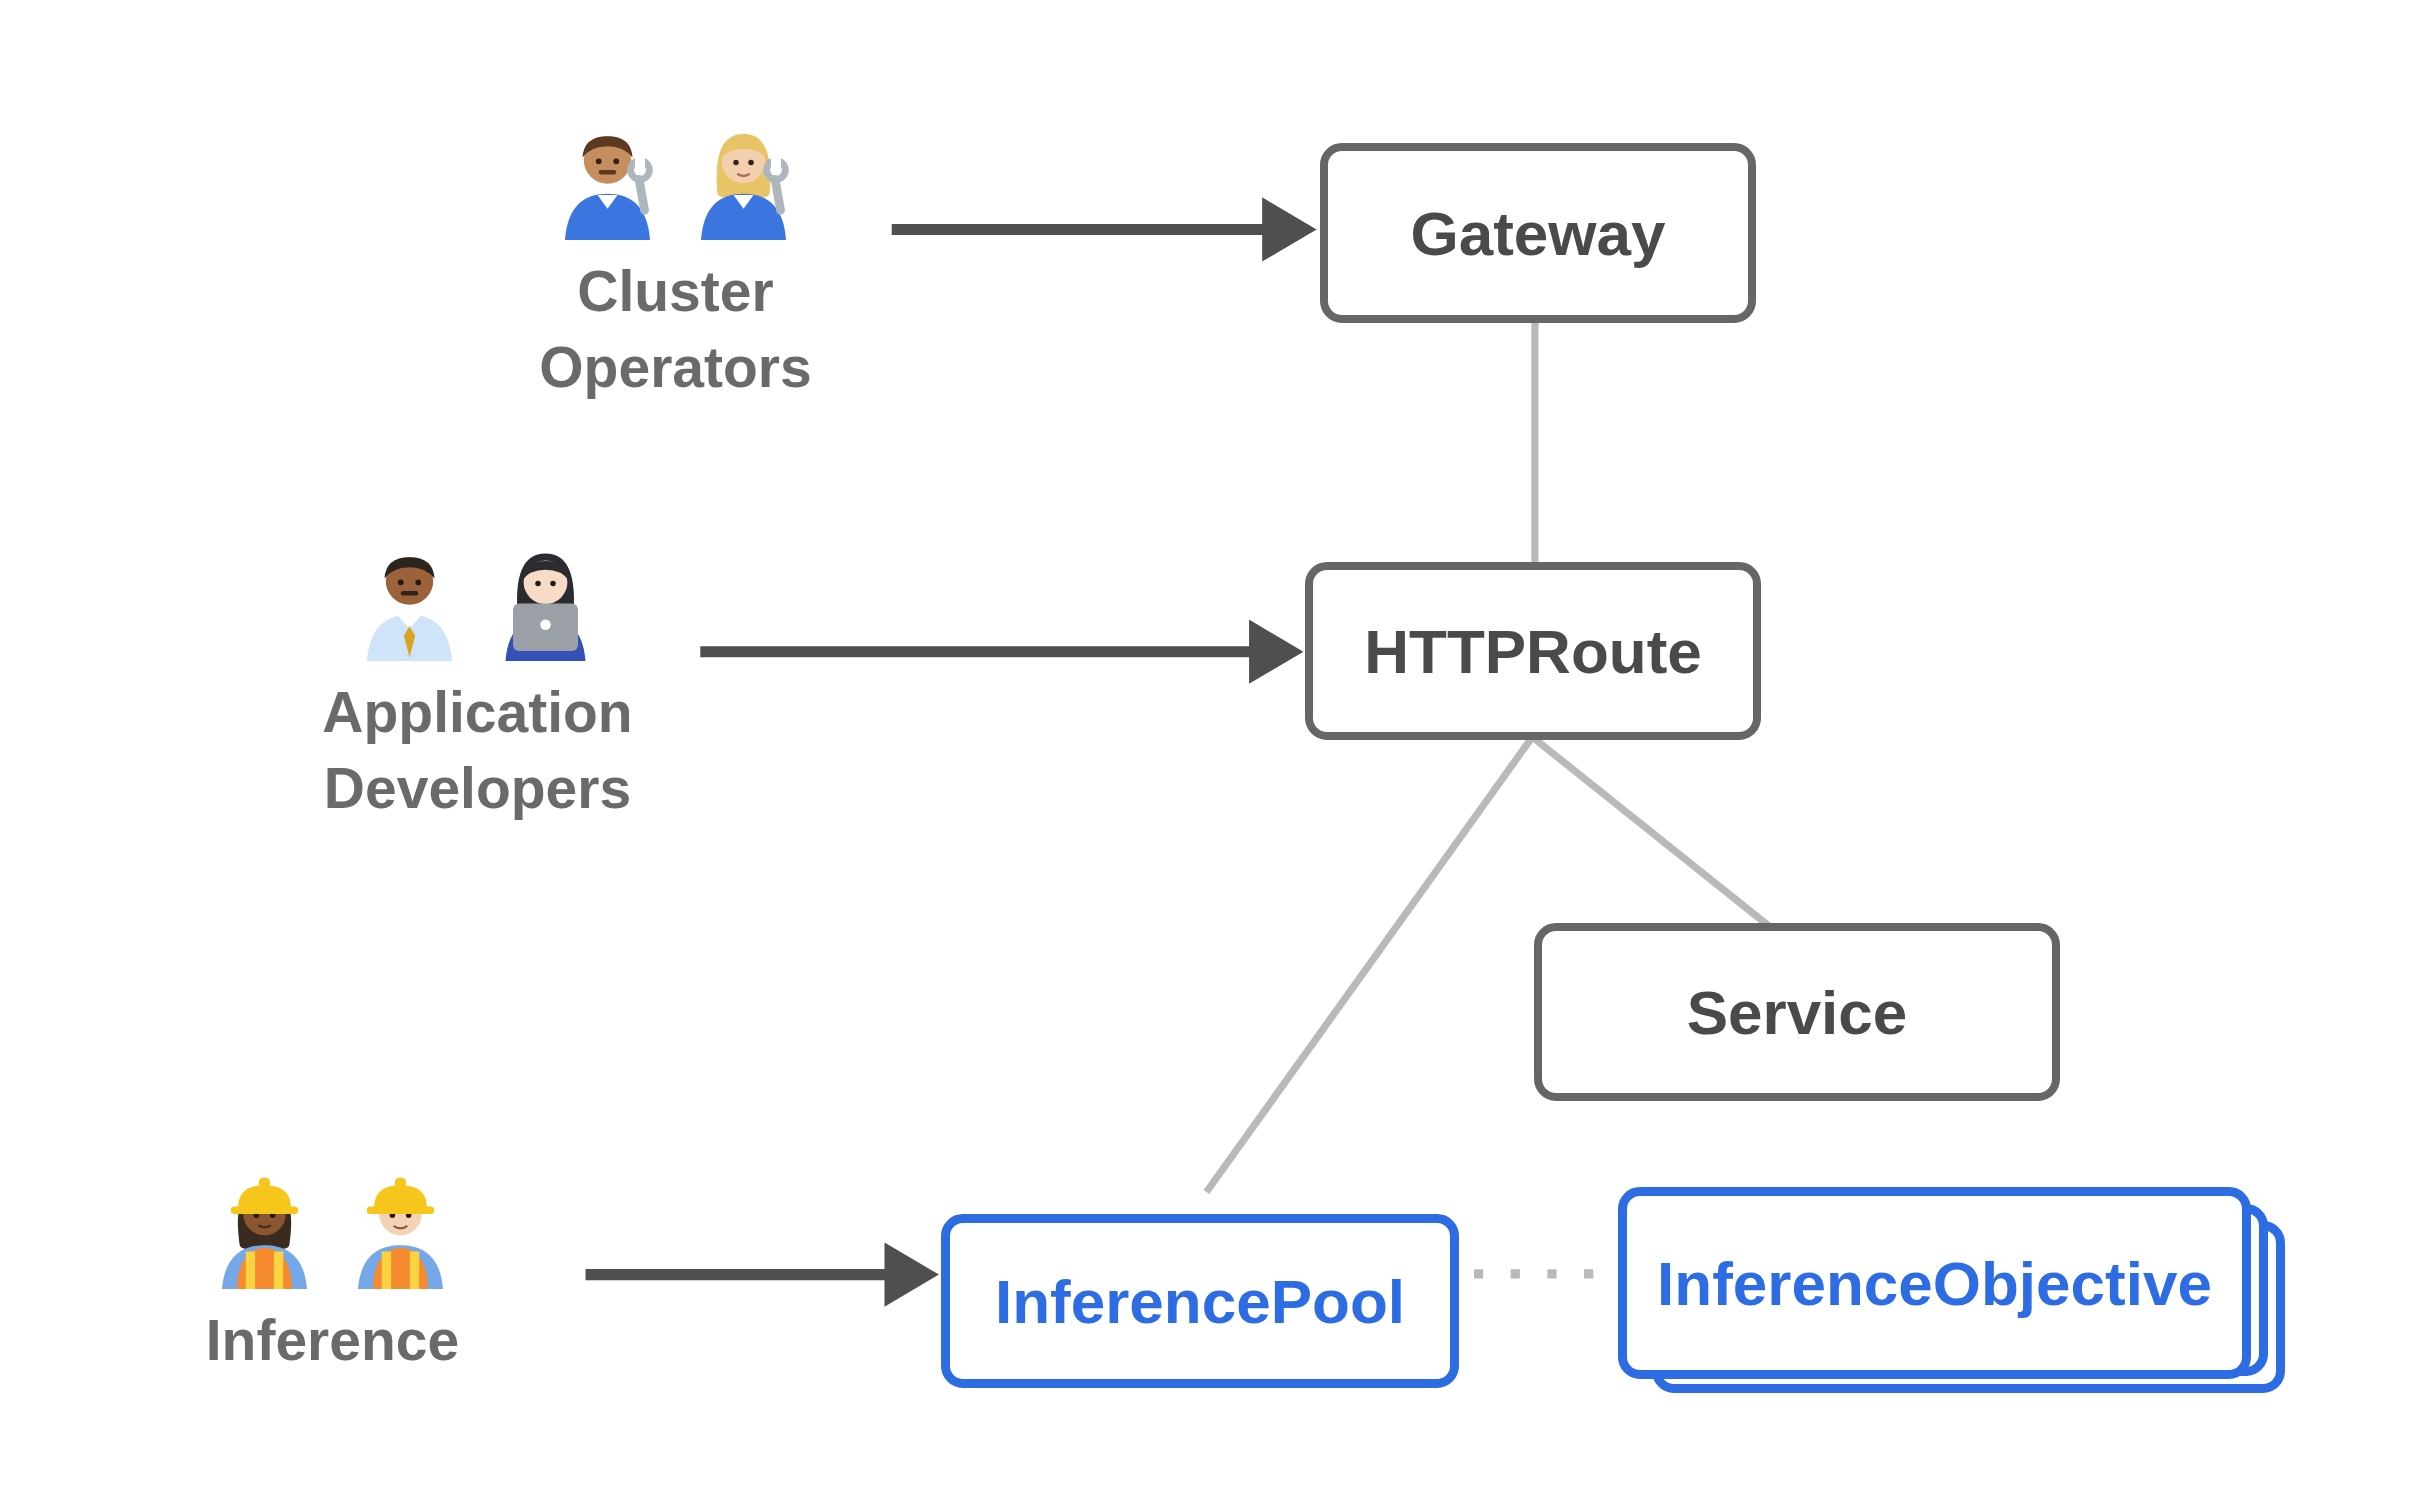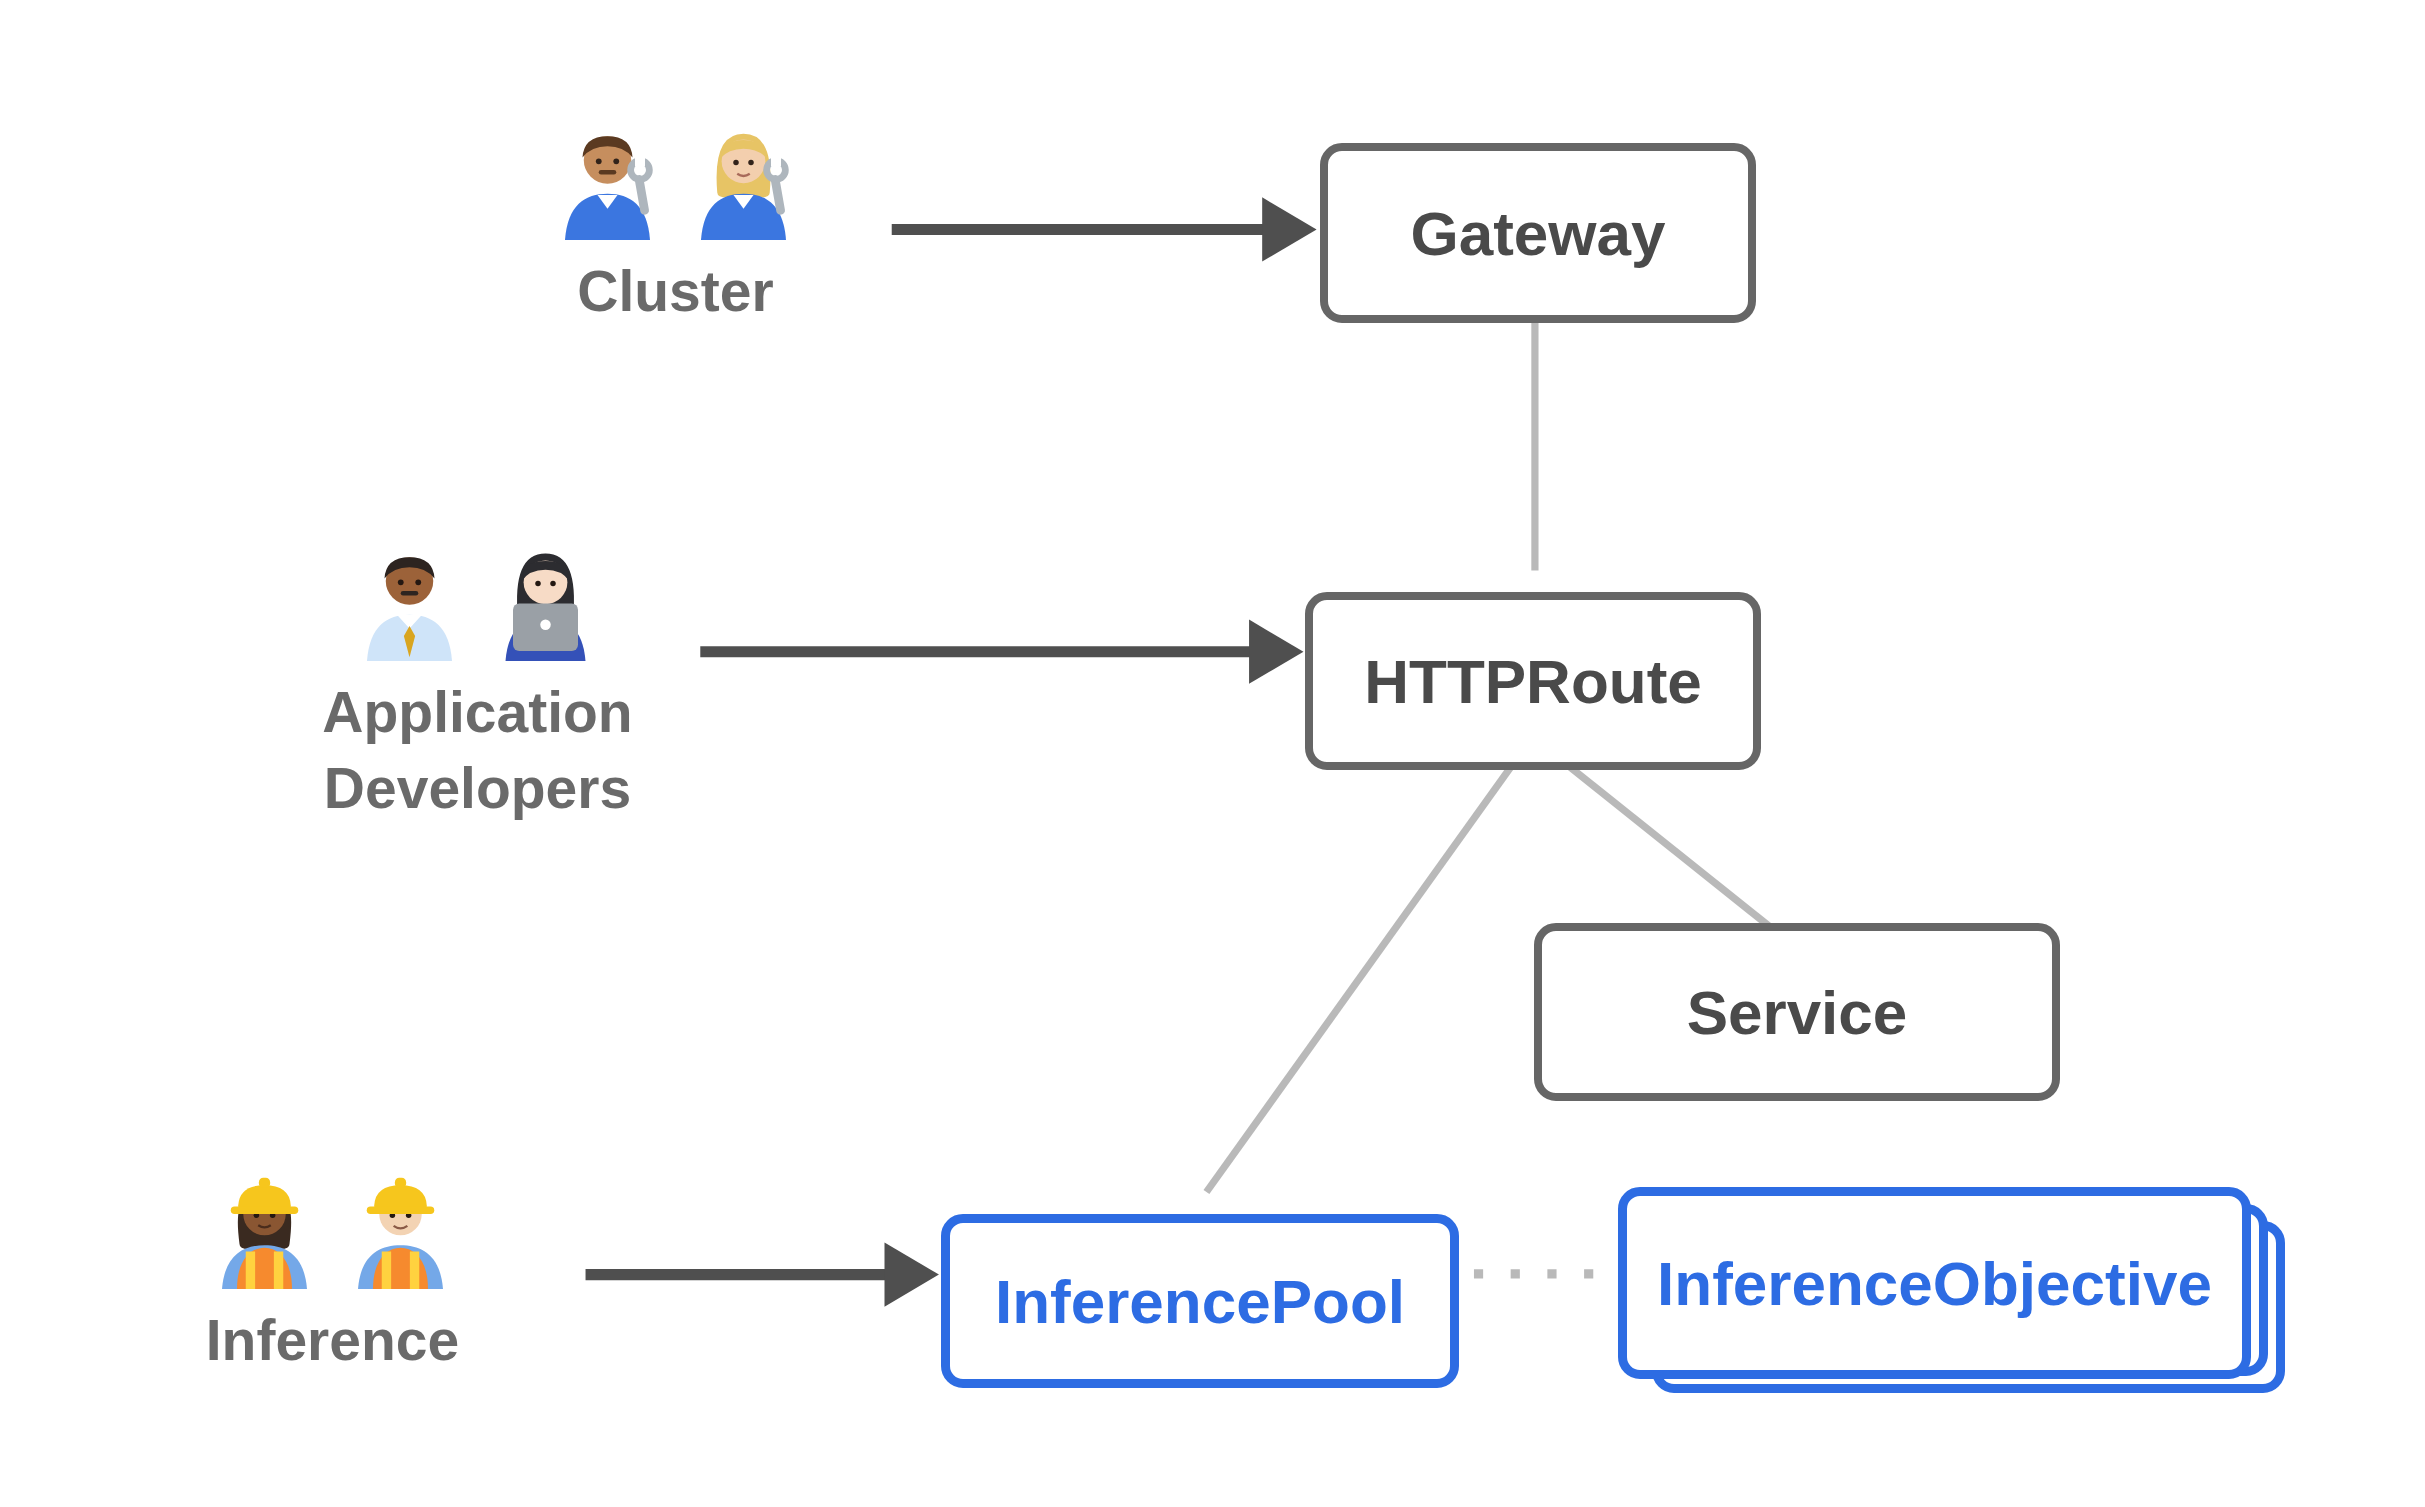--- a/index.html
+++ b/index.html
@@ -69,21 +69,21 @@
     <g>
       <line class="arrow-line" x1="893" y1="1944" x2="1352" y2="1944"></line>
       <polygon class="arrow-head" points="1432,1944 1349,1895 1349,1993"></polygon>
     </g>
   </svg>
 
   <div class="node" style="left:1320px;top:143px;width:436px;height:180px;">
     <span>Gateway</span>
   </div>
 
-  <div class="node" style="left:1305px;top:592px;width:456px;height:178px;">
+  <div class="node" style="left:1305px;top:562px;width:456px;height:178px;">
     <span>HTTPRoute</span>
   </div>
 
   <div class="node" style="left:1534px;top:923px;width:526px;height:178px;">
     <span>Service</span>
   </div>
 
   <div class="node blue" style="left:941px;top:1188px;width:518px;height:174px;margin-top:26px;">
     <span>InferencePool</span>
   </div>
@@ -123,20 +123,21 @@
         <path d="M45 47 q5 3.6 10 0" stroke="#a86a5a" stroke-width="1.8" fill="none"></path>
         <g>
           <rect x="74" y="48" width="7" height="32" rx="3.4" fill="#aeb6bd" transform="rotate(-10 77 64)"></rect>
           <circle cx="76" cy="44" r="7.5" fill="none" stroke="#aeb6bd" stroke-width="5.4"></circle>
           <rect x="72" y="32" width="8" height="9" fill="#ffffff"></rect>
         </g>
       </svg>
     </div>
     <div class="actor-label">
       <div>Cluster</div>
+      <div>Operators</div>
     </div>
   </div>
 
   <div class="actor" style="left:294px;top:536px;width:367px;justify-content:space-between;">
     <div class="emoji-row">
 
       <svg width="125" height="125" viewBox="0 0 100 100">
         <path d="M16 100 C18 72 32 63 50 63 C68 63 82 72 84 100 Z" fill="#cfe4f9"></path>
         <path d="M40 63 L50 74 L60 63 Z" fill="#ffffff"></path>
         <polygon points="50,72 45.5,80 50,97 54.5,80" fill="#d9a520"></polygon>

